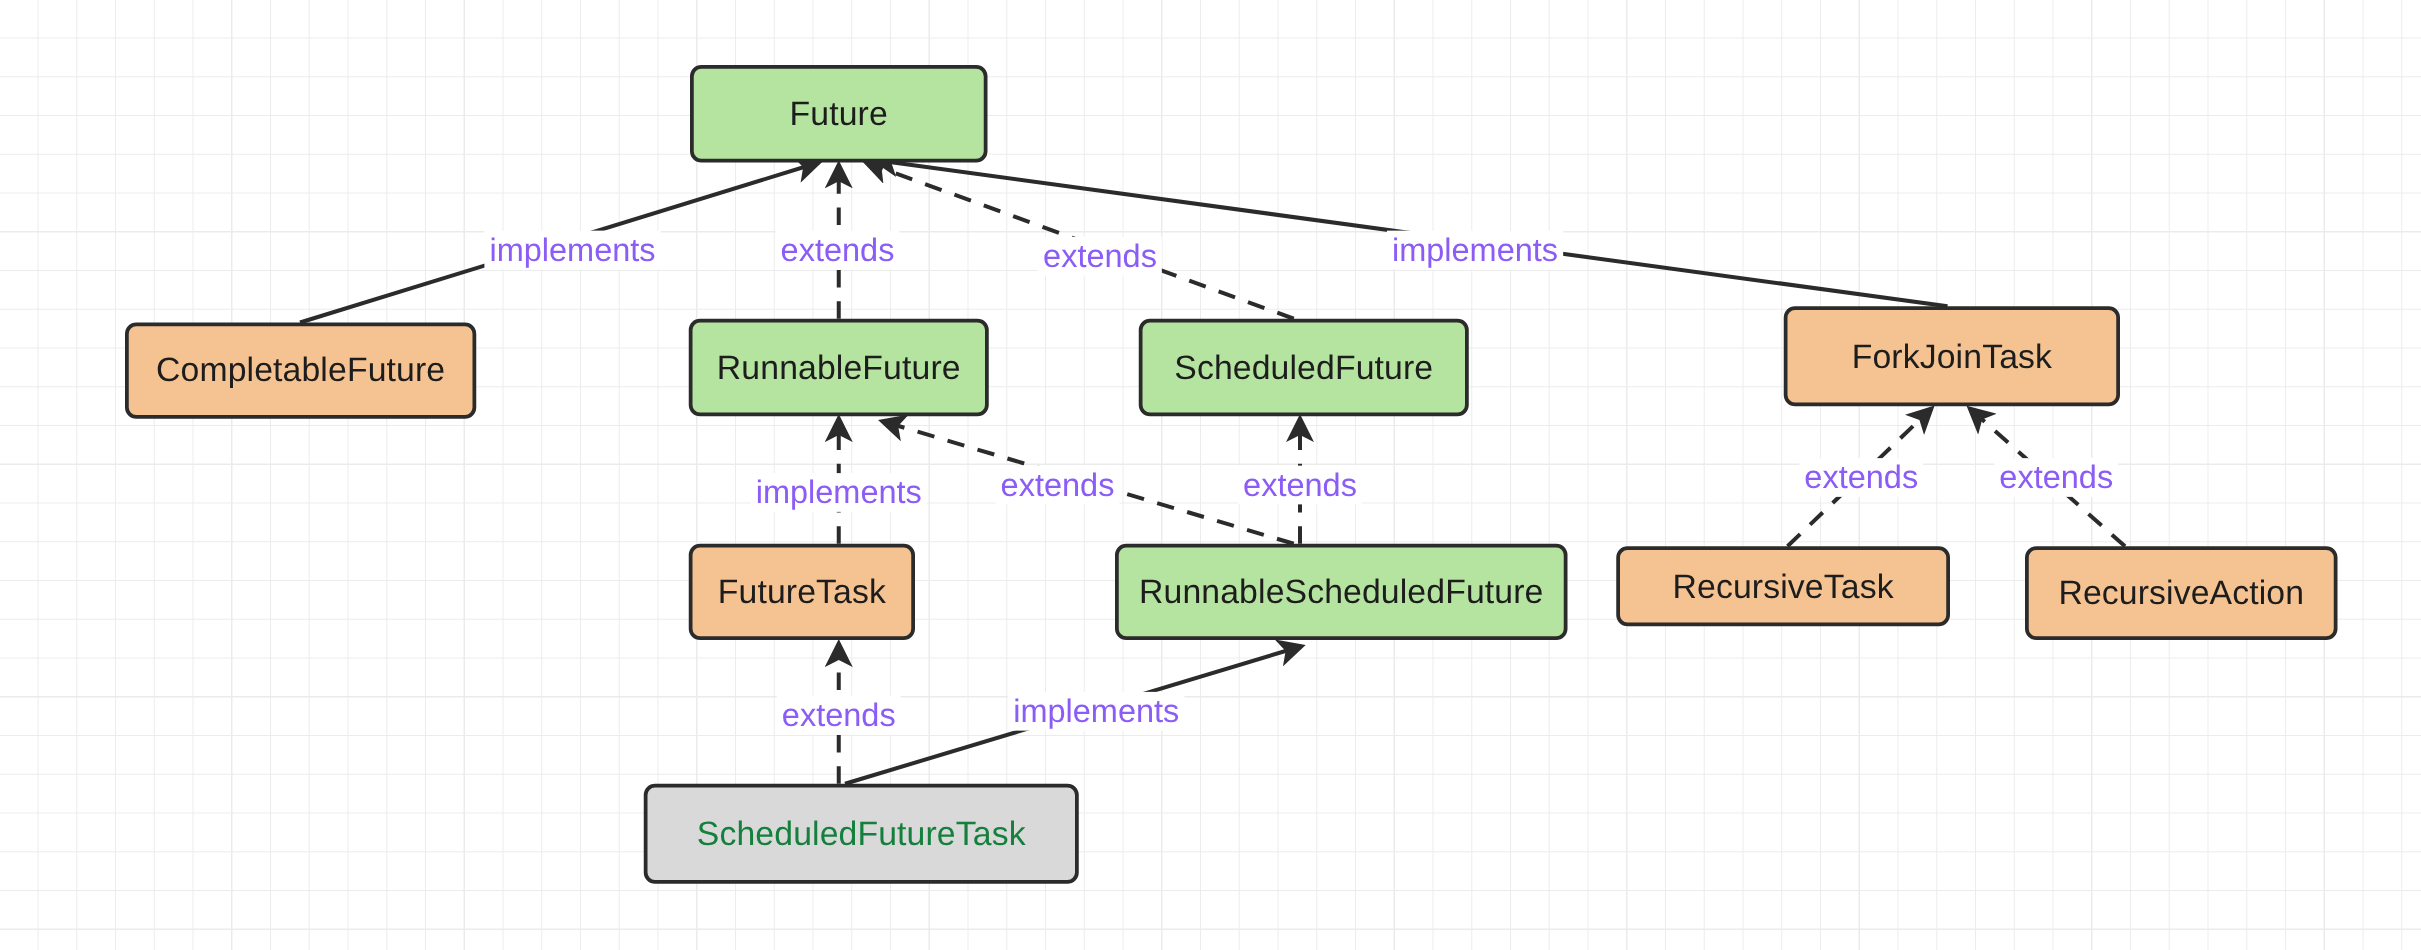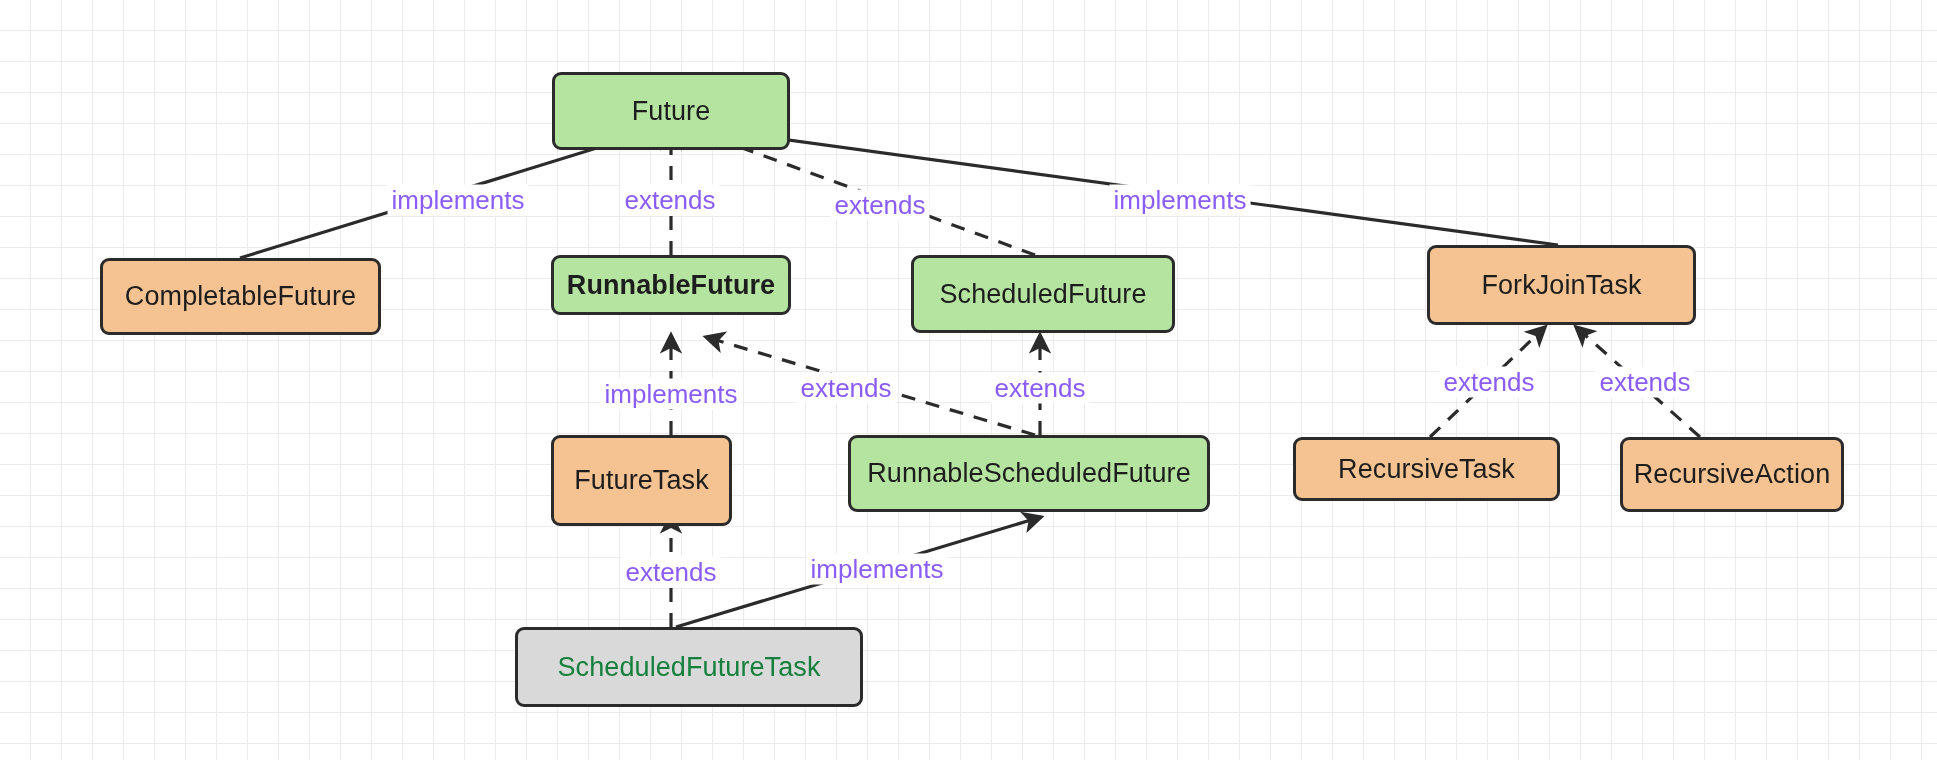--- a/index.html
+++ b/index.html
@@ -85,45 +85,45 @@
         <path d="M 1035 435 L 706 337" fill="none" stroke="#2b2b2b" stroke-width="3.2" stroke-linecap="butt" stroke-dasharray="14 11" marker-end="url(#arrow-filled)"></path>
         <path d="M 1040 435 L 1040 335" fill="none" stroke="#2b2b2b" stroke-width="3.2" stroke-linecap="butt" stroke-dasharray="14 11" marker-end="url(#arrow-filled)"></path>
         <path d="M 1430 437 L 1545 327" fill="none" stroke="#2b2b2b" stroke-width="3.2" stroke-linecap="butt" stroke-dasharray="14 11" marker-end="url(#arrow-filled)"></path>
         <path d="M 1700 437 L 1576 327" fill="none" stroke="#2b2b2b" stroke-width="3.2" stroke-linecap="butt" stroke-dasharray="14 11" marker-end="url(#arrow-filled)"></path>
         <path d="M 671 627 L 671 515" fill="none" stroke="#2b2b2b" stroke-width="3.2" stroke-linecap="butt" stroke-dasharray="14 11" marker-end="url(#arrow-filled)"></path>
         <path d="M 676 627 L 1041 517" fill="none" stroke="#2b2b2b" stroke-width="3.2" stroke-linecap="butt" marker-end="url(#arrow-filled)"></path>
       </g>
   </svg>
 
   <div id="node-layer">
-      <div class="node" style="left: 552px; top: 52px; width: 238px; height: 78px; background: rgb(181, 227, 160); border-color: rgb(43, 43, 43); color: rgb(29, 29, 29); margin-top: 20px;">
+      <div class="node" style="left: 552px; top: 52px; width: 238px; height: 78px; background: rgb(181, 227, 160); border-color: rgb(43, 43, 43); color: rgb(29, 29, 29);">
         <span>Future</span>
       </div>
       <div class="node" style="left: 100px; top: 258px; width: 281px; height: 77px; background: rgb(245, 195, 145); border-color: rgb(43, 43, 43); color: rgb(29, 29, 29);">
         <span>CompletableFuture</span>
       </div>
-      <div class="node" style="left: 551px; top: 255px; width: 240px; height: 60px; background: rgb(181, 227, 160); border-color: rgb(43, 43, 43); color: rgb(29, 29, 29); font-weight: bold;">
+      <div class="node" style="left: 551px; top: 255px; width: 240px; height: 78px; background: rgb(181, 227, 160); border-color: rgb(43, 43, 43); color: rgb(29, 29, 29);">
         <span>RunnableFuture</span>
       </div>
       <div class="node" style="left: 911px; top: 255px; width: 264px; height: 78px; background: rgb(181, 227, 160); border-color: rgb(43, 43, 43); color: rgb(29, 29, 29);">
         <span>ScheduledFuture</span>
       </div>
       <div class="node" style="left: 1427px; top: 245px; width: 269px; height: 80px; background: rgb(245, 195, 145); border-color: rgb(43, 43, 43); color: rgb(29, 29, 29);">
         <span>ForkJoinTask</span>
       </div>
-      <div class="node" style="left: 551px; top: 435px; width: 181px; height: 91px; background: rgb(245, 195, 145); border-color: rgb(43, 43, 43); color: rgb(29, 29, 29);">
+      <div class="node" style="left: 551px; top: 435px; width: 181px; height: 77px; background: rgb(245, 195, 145); border-color: rgb(43, 43, 43); color: rgb(29, 29, 29);">
         <span>FutureTask</span>
       </div>
-      <div class="node" style="left: 848px; top: 435px; width: 362px; height: 77px; background: rgb(181, 227, 160); border-color: rgb(43, 43, 43); color: rgb(29, 29, 29);">
+      <div class="node" style="left: 892px; top: 435px; width: 362px; height: 77px; background: rgb(181, 227, 160); border-color: rgb(43, 43, 43); color: rgb(29, 29, 29);">
         <span>RunnableScheduledFuture</span>
       </div>
       <div class="node" style="left: 1293px; top: 437px; width: 267px; height: 64px; background: rgb(245, 195, 145); border-color: rgb(43, 43, 43); color: rgb(29, 29, 29);">
         <span>RecursiveTask</span>
       </div>
-      <div class="node" style="left: 1620px; top: 437px; width: 224px; height: 75px; background: rgb(245, 195, 145); border-color: rgb(43, 43, 43); color: rgb(29, 29, 29);">
+      <div class="node" style="left: 1620px; top: 437px; width: 250px; height: 75px; background: rgb(245, 195, 145); border-color: rgb(43, 43, 43); color: rgb(29, 29, 29);">
         <span>RecursiveAction</span>
       </div>
       <div class="node" style="left: 515px; top: 627px; width: 348px; height: 80px; background: rgb(217, 217, 217); border-color: rgb(43, 43, 43); color: #15803d;">
         <span>ScheduledFutureTask</span>
       </div>
     </div>
   <div id="label-layer">
       <div class="edge-label lbl-bg" style="left: 458px; top: 200px;">implements</div>
       <div class="edge-label lbl-bg" style="left: 670px; top: 200px;">extends</div>
       <div class="edge-label lbl-bg" style="left: 880px; top: 205px;">extends</div>

